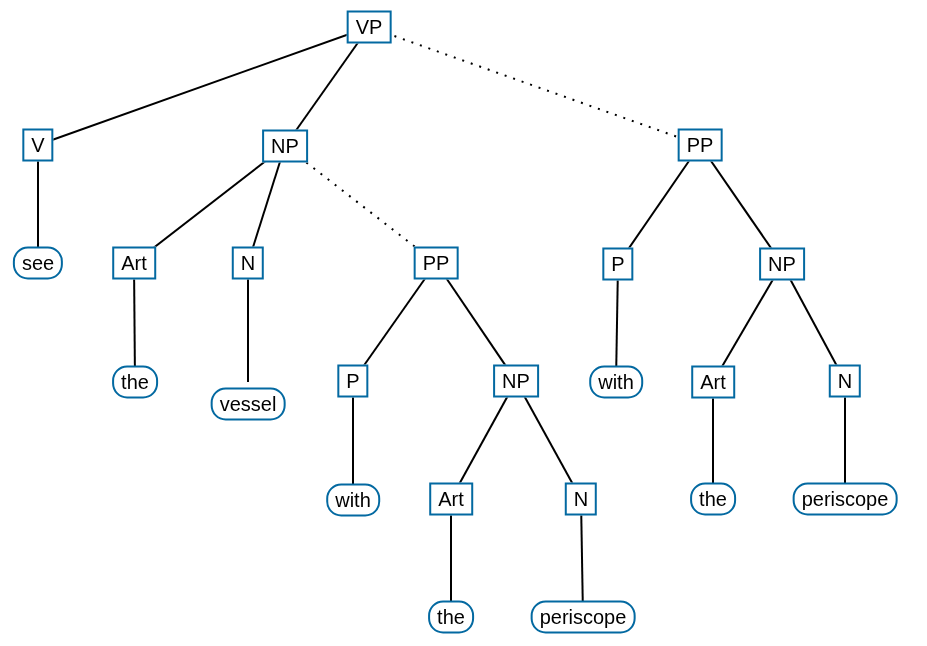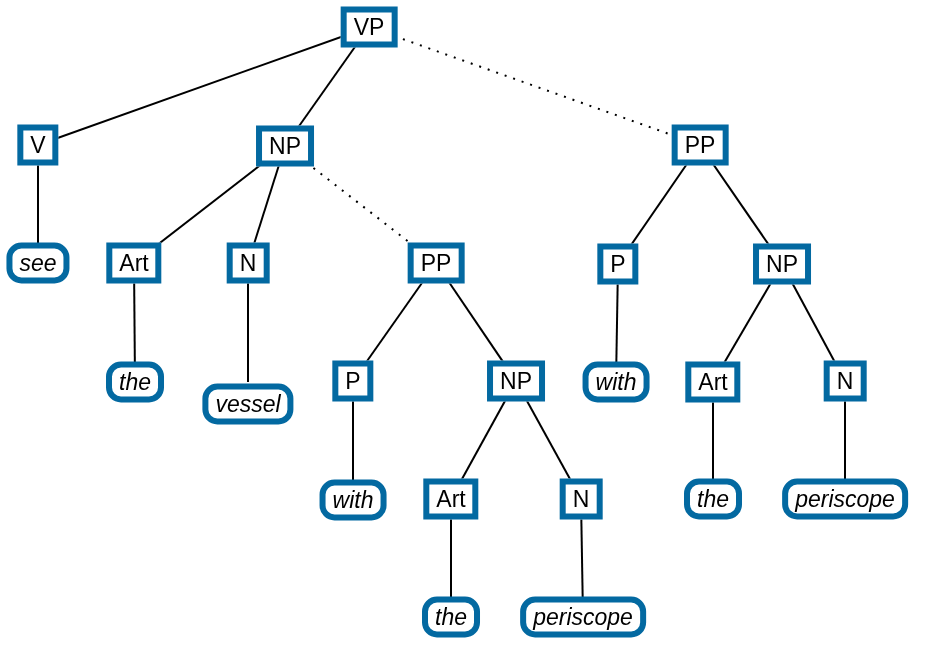--- a/index.html
+++ b/index.html
@@ -21,31 +21,30 @@
     top: 0;
     width: 927px;
     height: 646px;
     z-index: 1;
   }
   .tree-node {
     position: absolute;
     transform: translate(-50%, -50%);
     z-index: 2;
     background: #ffffff;
-    border: 6px solid #0369a1;
+    border: 2px solid #0369a1;
     color: #000000;
-    font-size: 23px;
+    font-size: 20px;
     line-height: 26px;
     padding: 1px 7px 2px 7px;
     white-space: nowrap;
     text-align: center;
     user-select: none;
   }
   .tree-node.terminal {
-    font-style: italic;
     border-radius: 15px;
   }
 </style>
 </head>
 <body>
 
 <div id="stage">
   <svg id="edge-layer" width="927" height="646" viewBox="0 0 927 646" xmlns="http://www.w3.org/2000/svg">
       <line x1="369" y1="27" x2="38" y2="145" stroke="#000000" stroke-width="2"></line>
       <line x1="369" y1="27" x2="285" y2="146" stroke="#000000" stroke-width="2"></line>

